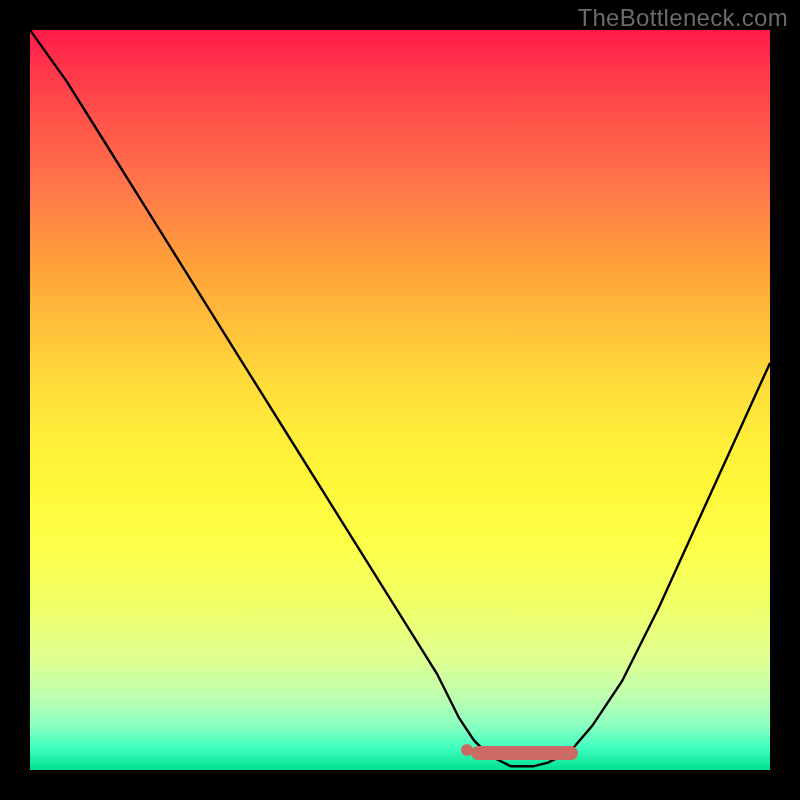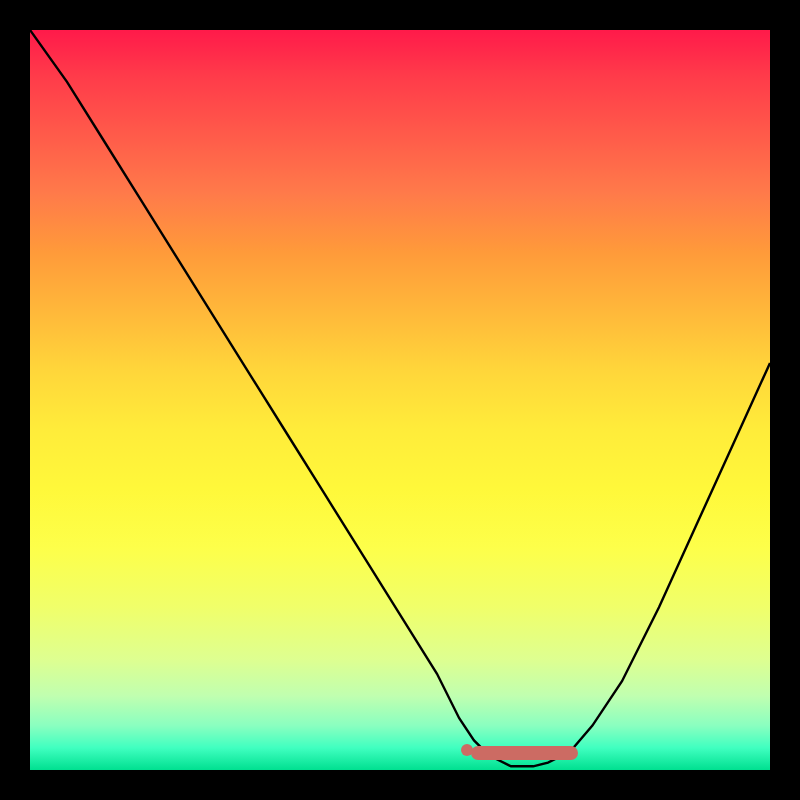--- a/index.html
+++ b/index.html
@@ -8,20 +8,21 @@
   .watermark { position: absolute; top: 4px; right: 12px; color: #6b6b6b; font-size: 24px; font-weight: 500; letter-spacing: 0.3px; z-index: 5; }
   .plot { position: absolute; left: 30px; top: 30px; width: 740px; height: 740px; background: linear-gradient(to bottom, #ff1a4a 0%, #ff3a4a 6%, #ff5a4a 14%, #ff7a4a 22%, #ff9a3a 30%, #ffb83a 38%, #ffd63a 46%, #ffec3a 54%, #fff83a 62%, #fdff4a 70%, #f0ff6a 78%, #deff90 85%, #c0ffb0 90%, #8affc0 94%, #40ffc0 97%, #00e090 100%); }
   svg.curve { position: absolute; left: 0; top: 0; width: 740px; height: 740px; }
   .marker-line { position: absolute; height: 14px; border-radius: 8px; background: #cc6b63; bottom: 10px; }
   .marker-dot { position: absolute; width: 12px; height: 12px; border-radius: 50%; background: #cc6b63; bottom: 14px; }
 </style>
 </head>
 <body>
 
 <div class="outer">
+  <div class="watermark">TheBottleneck.com</div>
   <div class="plot">
     <svg class="curve" viewBox="0 0 740 740" preserveAspectRatio="none">
       <path id="curvePath" fill="none" stroke="#000" stroke-width="2.4" d="M0.0 0.0 L37.0 51.8 L74.0 111.0 L111.0 170.2 L148.0 229.4 L185.0 288.6 L222.0 347.8 L259.0 407.0 L296.0 466.2 L333.0 525.4 L370.0 584.6 L407.0 643.8 L429.2 688.2 L444.0 710.4 L458.8 725.2 L481.0 736.3 L503.2 736.3 L518.0 732.6 L540.2 721.5 L562.4 695.6 L592.0 651.2 L629.0 577.2 L666.0 495.8 L703.0 414.4 L740.0 333.0"></path>
     </svg>
     <div class="marker-dot" id="markerDot" style="left: 430.6px;"></div>
     <div class="marker-line" id="markerLine" style="left: 440.6px; width: 107px;"></div>
   </div>
 </div>
 
 </body></html>

